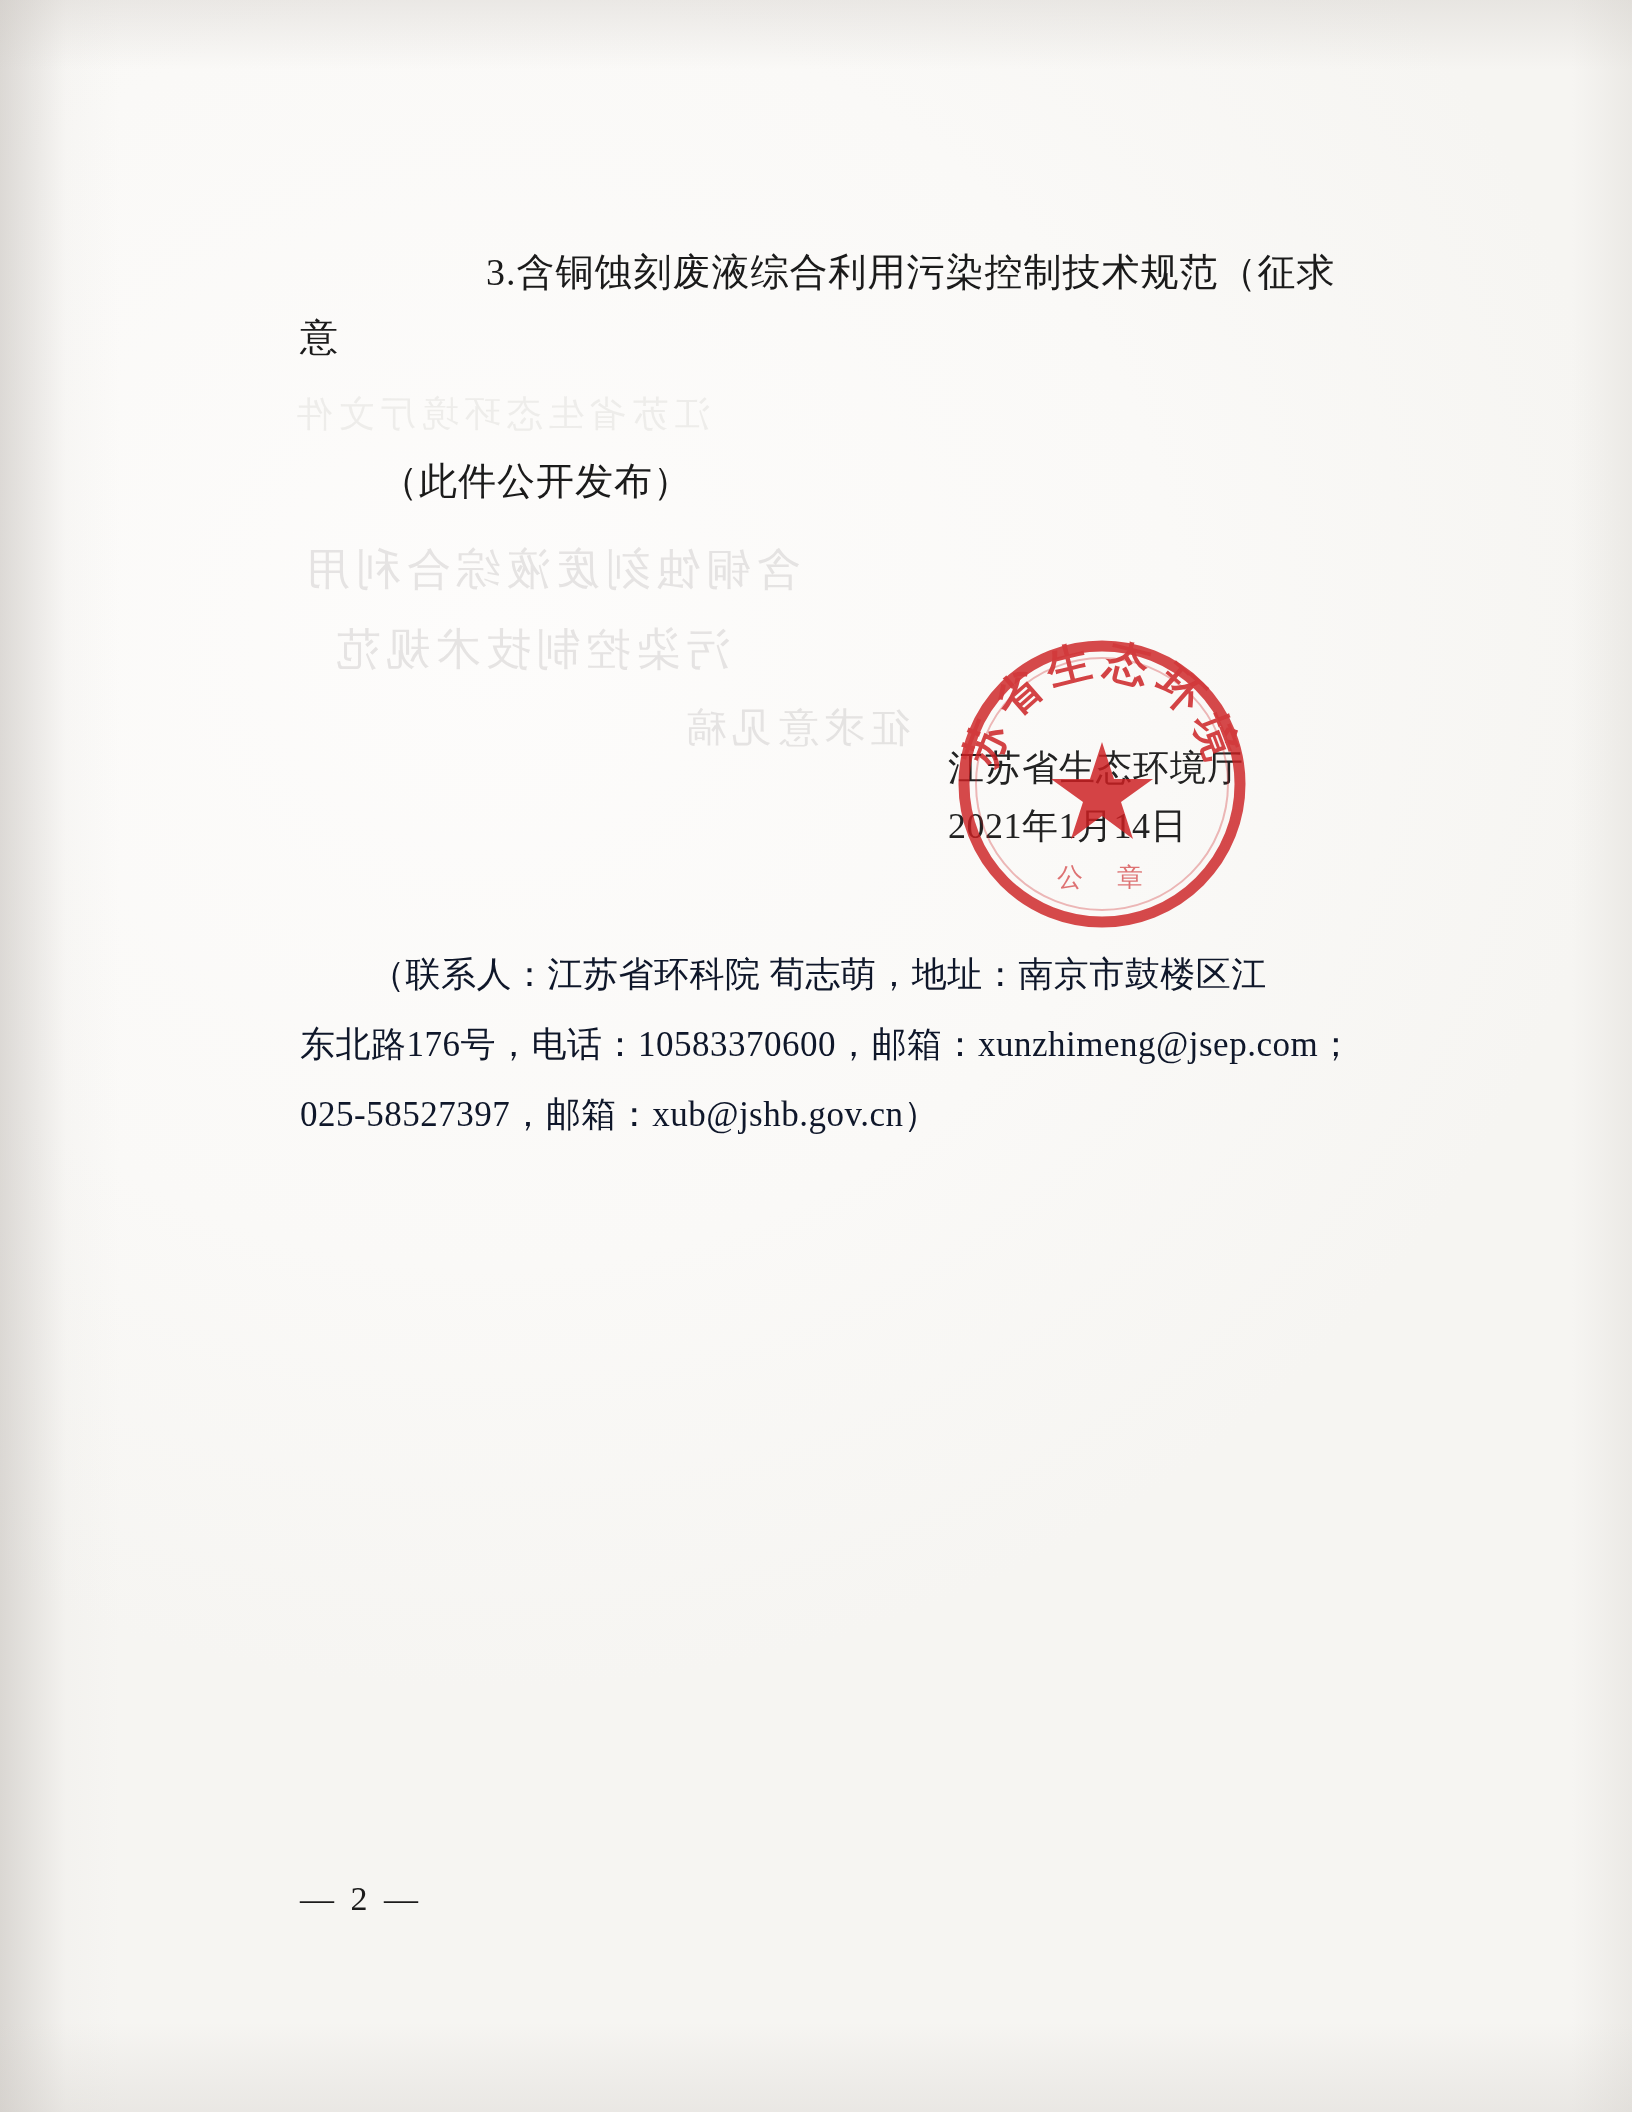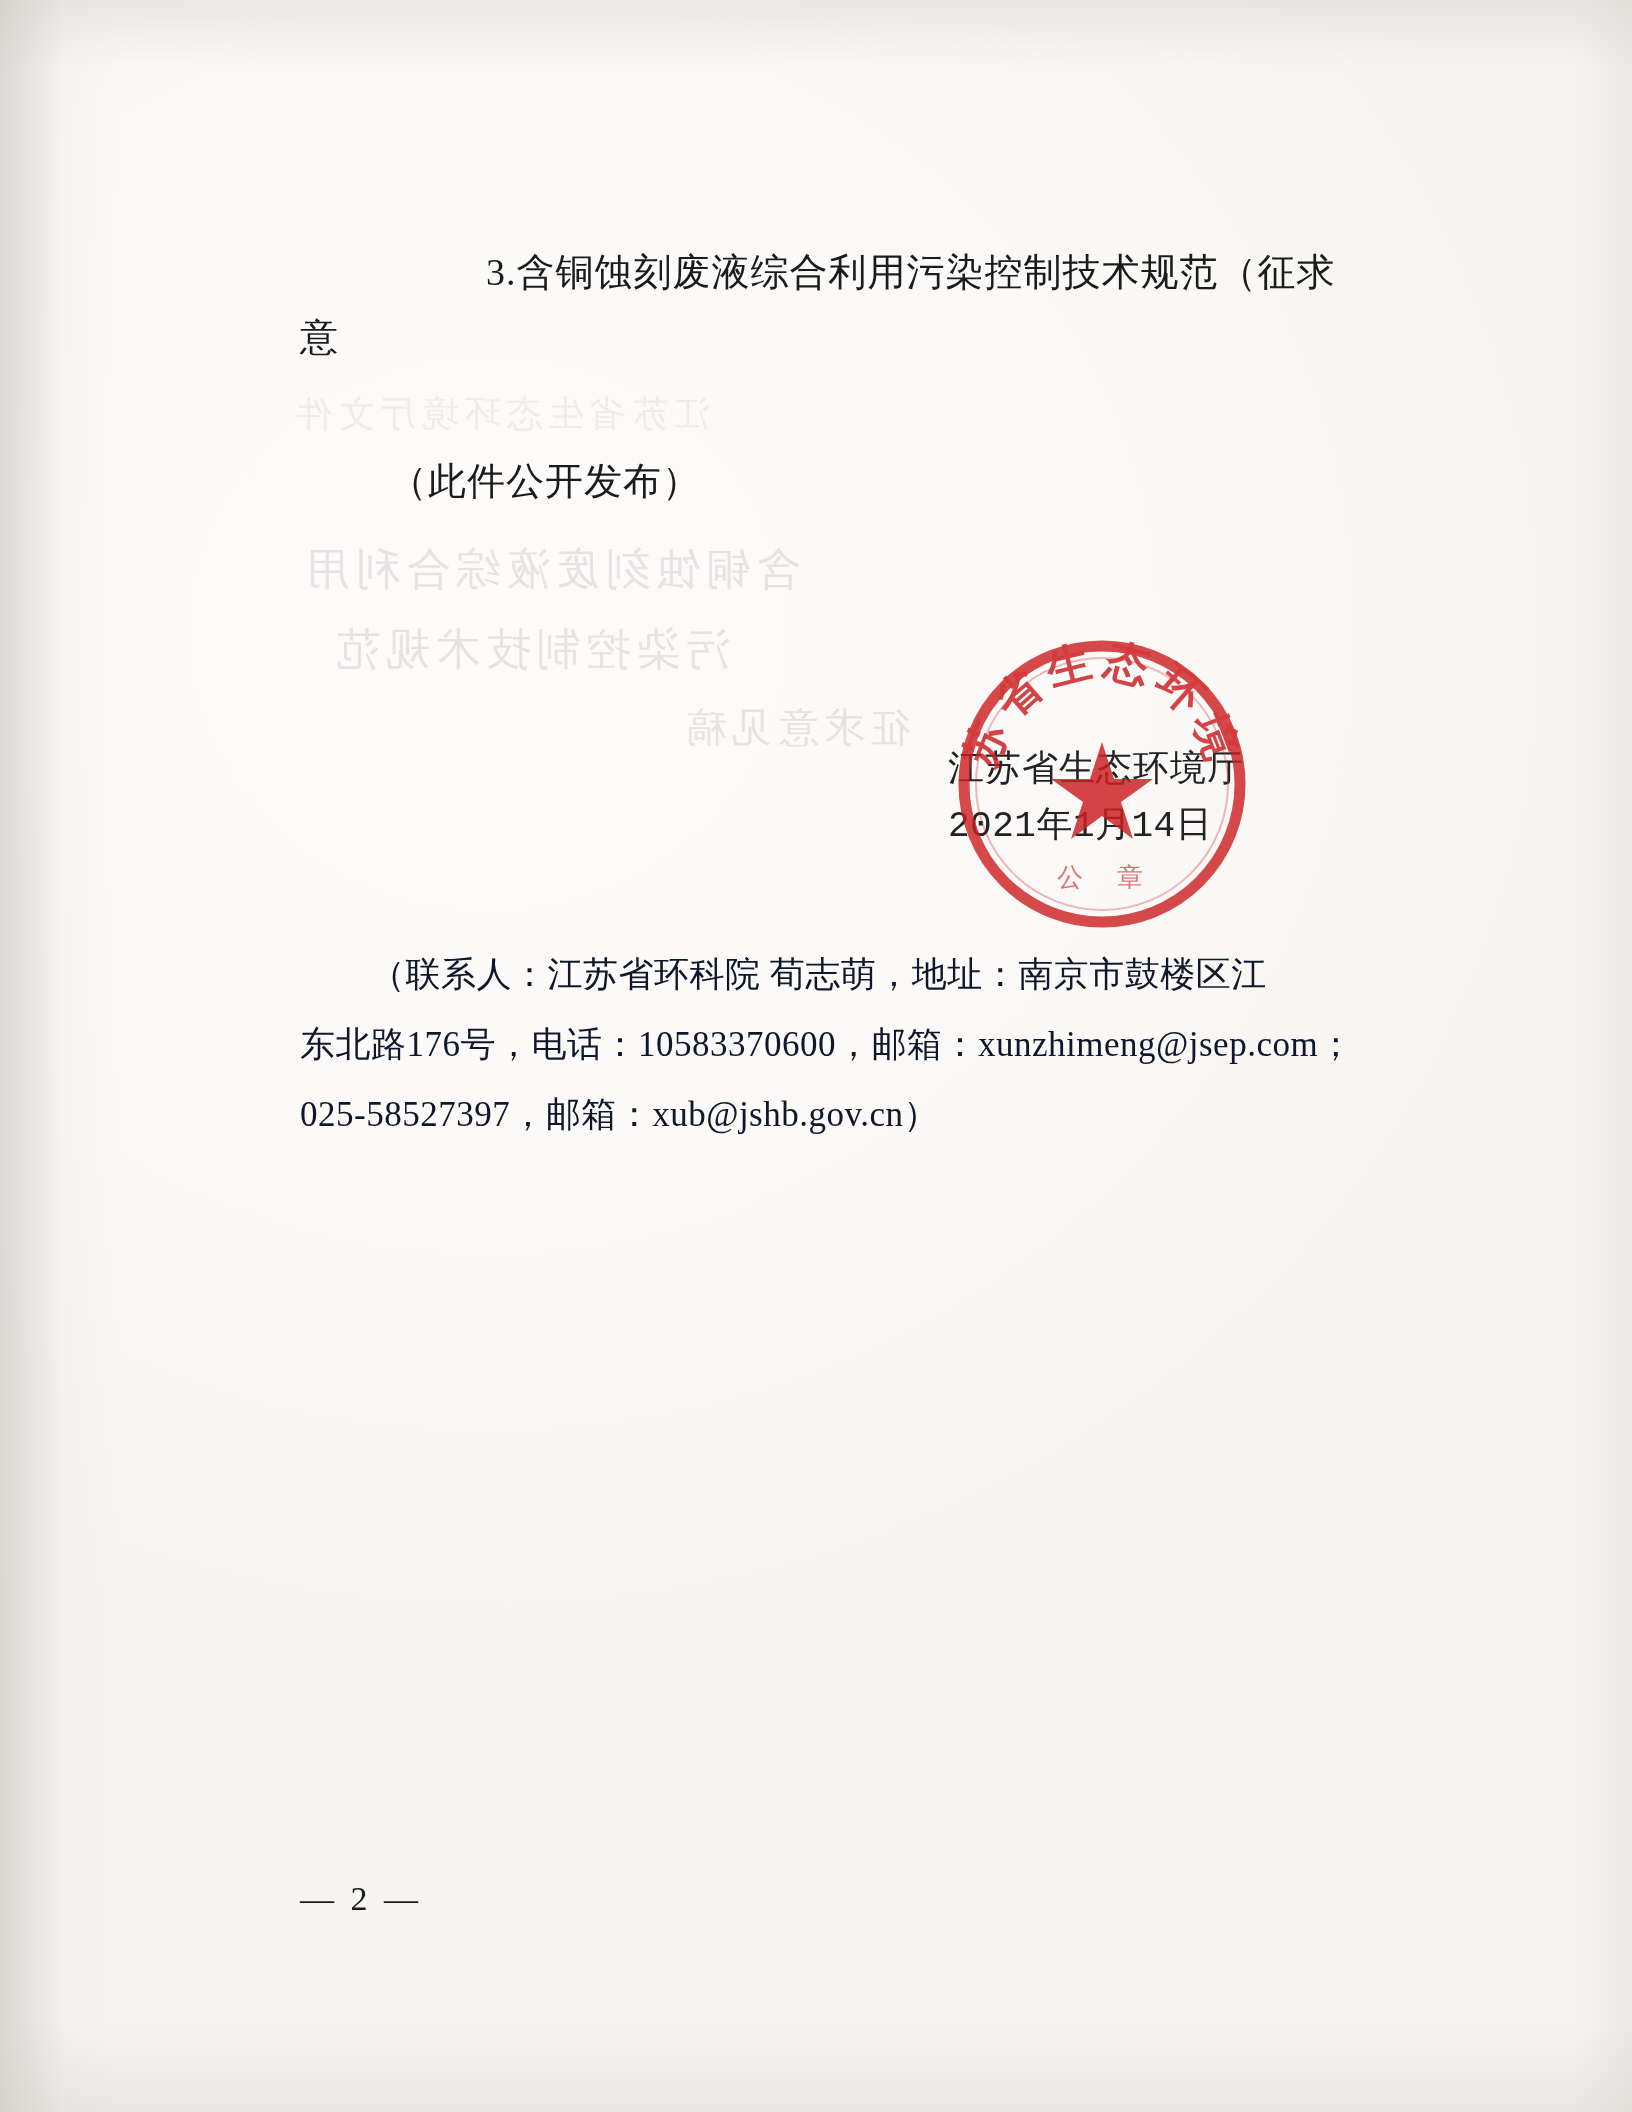--- a/index.html
+++ b/index.html
@@ -91,36 +91,34 @@
   .title-line-1 { text-indent: 186px; }
   .title-line-2 { text-indent: 236px; }
 
   .public-note {
     position: absolute;
     left: 380px;
     top: 456px;
     font-size: 38px;
     color: #1b1b1b;
     letter-spacing: 1px;
-    margin-left: 9px;
   }
 
   .signature {
     position: absolute;
     left: 948px;
     top: 740px;
     font-size: 36px;
     line-height: 1.6;
     color: #222;
     letter-spacing: 1px;
     z-index: 2;
   }
   .sig-date {
     letter-spacing: 0.5px;
-    font-family: Liberation Mono, monospace;
   }
 
   
   .seal {
     position: absolute;
     left: 952px;
     top: 634px;
     width: 300px;
     height: 300px;
     z-index: 3;

